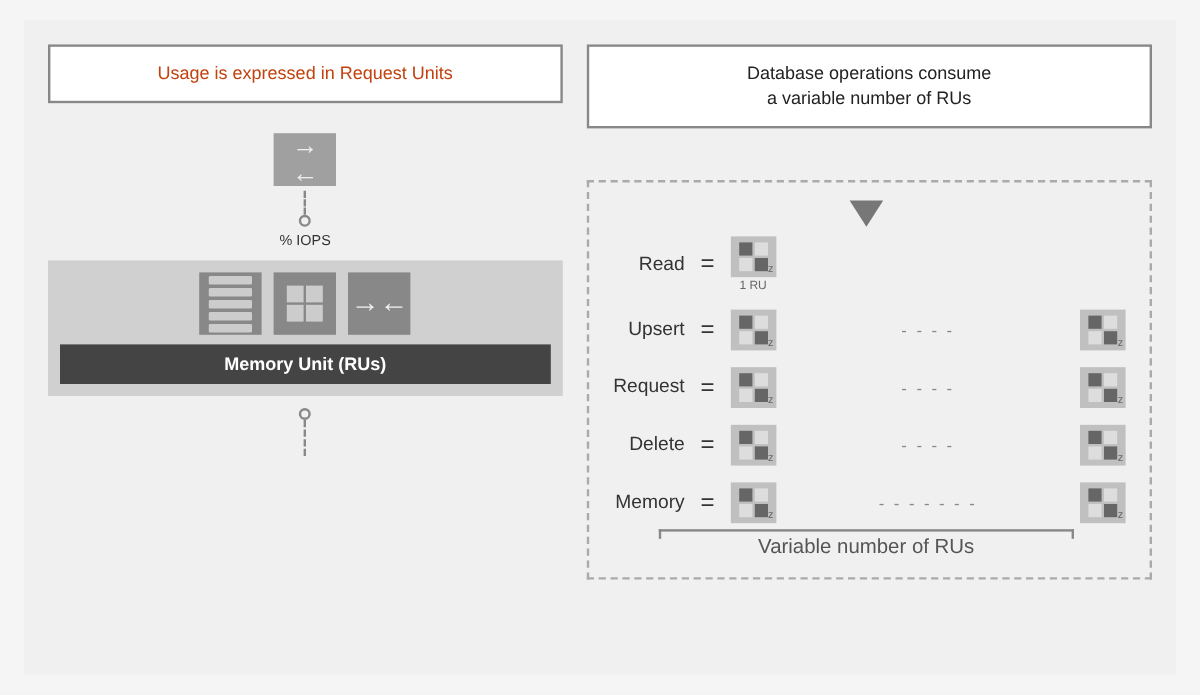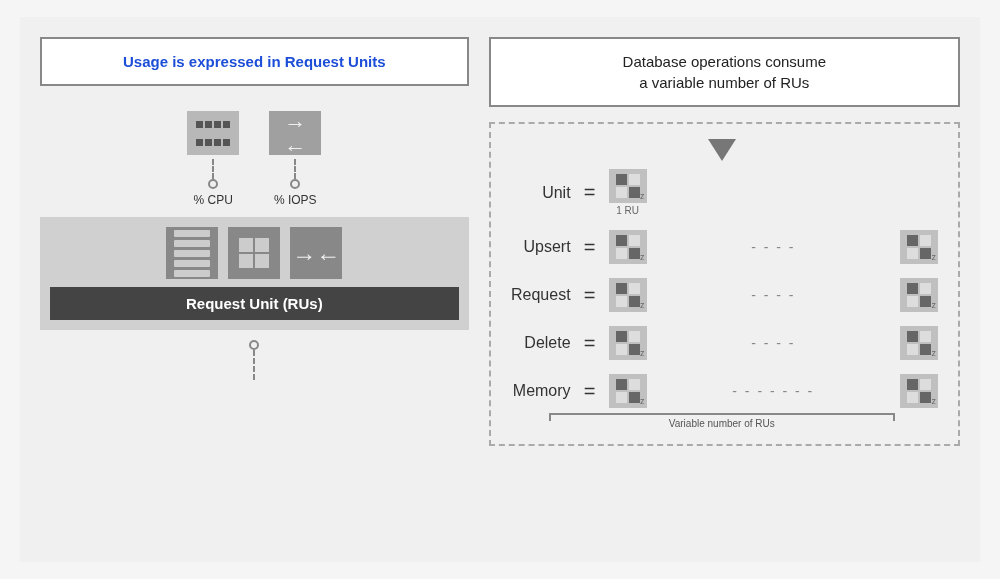--- a/index.html
+++ b/index.html
@@ -28,24 +28,23 @@
       flex-direction: column;
       align-items: center;
       gap: 10px;
     }
     .panel-title-box {
       border: 2px solid #888;
       padding: 12px 20px;
       text-align: center;
       background: #fff;
       font-size: 15px;
-      color: #1d4ed8;
+      color: #c2410c;
       line-height: 1.4;
       width: 100%;
-      font-weight: bold;
     }
     .icon-with-label {
       display: flex;
       flex-direction: column;
       align-items: center;
       gap: 4px;
     }
     .icon-box {
       width: 52px;
       height: 44px;
@@ -178,20 +177,21 @@
       display: flex;
       flex-direction: column;
       align-items: center;
     }
     
     .right-panel {
       flex: 1.1;
       display: flex;
       flex-direction: column;
       align-items: center;
+      gap: 28px;
     }
     .right-title-box {
       border: 2px solid #888;
       padding: 12px 20px;
       text-align: center;
       background: #fff;
       font-size: 15px;
       color: #222;
       line-height: 1.4;
       width: 100%;
@@ -307,62 +307,39 @@
     .bracket-line::after {
       content: '';
       position: absolute;
       right: 0;
       top: 0;
       width: 2px;
       height: 8px;
       background: #888;
     }
     .var-label-text {
-      font-size: 10px;
+      font-size: 17px;
       color: #555;
       margin-top: 3px;
     }
   </style>
 </head>
 <body>
 
 <div class="main-container">
 
   <div class="left-panel">
 
     <div class="panel-title-box">
       <span>Usage is expressed in Request Units</span>
     </div>
 
     <div style="display:flex; gap:30px; align-items:flex-end; margin-top:15px; position:relative;">
 
 
-      <div class="icon-with-label">
-        <div class="icon-box cpu-icon">
-          <div class="cpu-grid">
-            <div class="cpu-dot"></div>
-              <div class="cpu-dot"></div>
-              <div class="cpu-dot"></div>
-              <div class="cpu-dot"></div>
-            <div class="cpu-dot empty"></div>
-              <div class="cpu-dot empty"></div>
-              <div class="cpu-dot empty"></div>
-              <div class="cpu-dot empty"></div>
-            <div class="cpu-dot"></div>
-              <div class="cpu-dot"></div>
-              <div class="cpu-dot"></div>
-              <div class="cpu-dot"></div>
-          </div>
-        </div>
-        <div class="connector">
-          <div class="dashed-line-v"></div>
-          <div class="circle-connector"></div>
-        </div>
-        <div class="label-text">% CPU</div>
-      </div>
 
       <div class="icon-with-label">
         <div class="icon-box iops-icon">
           <div class="iops-arrows">
             <span style="font-size:22px; color:#eee; font-weight:bold; line-height:1;">→</span>
             <span style="font-size:22px; color:#eee; font-weight:bold; line-height:1;">←</span>
           </div>
         </div>
         <div class="connector">
           <div class="dashed-line-v"></div>
@@ -392,21 +369,21 @@
             <div class="quad-cell"></div>
             <div class="quad-cell"></div>
           </div>
         </div>
 
         <div class="ru-icon">
           <span class="large-arrow">→←</span>
         </div>
       </div>
       <div class="ru-label-bar">
-        <span>Request Unit (RUs)</span>
+        <span>Memory Unit (RUs)</span>
       </div>
     </div>
 
     <div class="bottom-connector">
       <div class="circle-connector"></div>
       <div style="width:1px; height:30px; border-left:2px dashed #888;"></div>
     </div>
 
   </div>
 
@@ -417,21 +394,21 @@
     </div>
 
     <div class="dashed-container">
 
       <div class="down-arrow-container">
         <div class="down-triangle"></div>
       </div>
 
       <div class="op-row">
         <div class="op-label">
-          <span>Unit</span>
+          <span>Read</span>
         </div>
         <div class="equals-sign">=</div>
         <div class="read-group">
           <div class="small-db-icon">
             <div class="small-db-icon-inner">
               <div class="sdi-cell"></div>
               <div class="sdi-cell white"></div>
               <div class="sdi-cell white"></div>
               <div class="sdi-cell"></div>
             </div>

